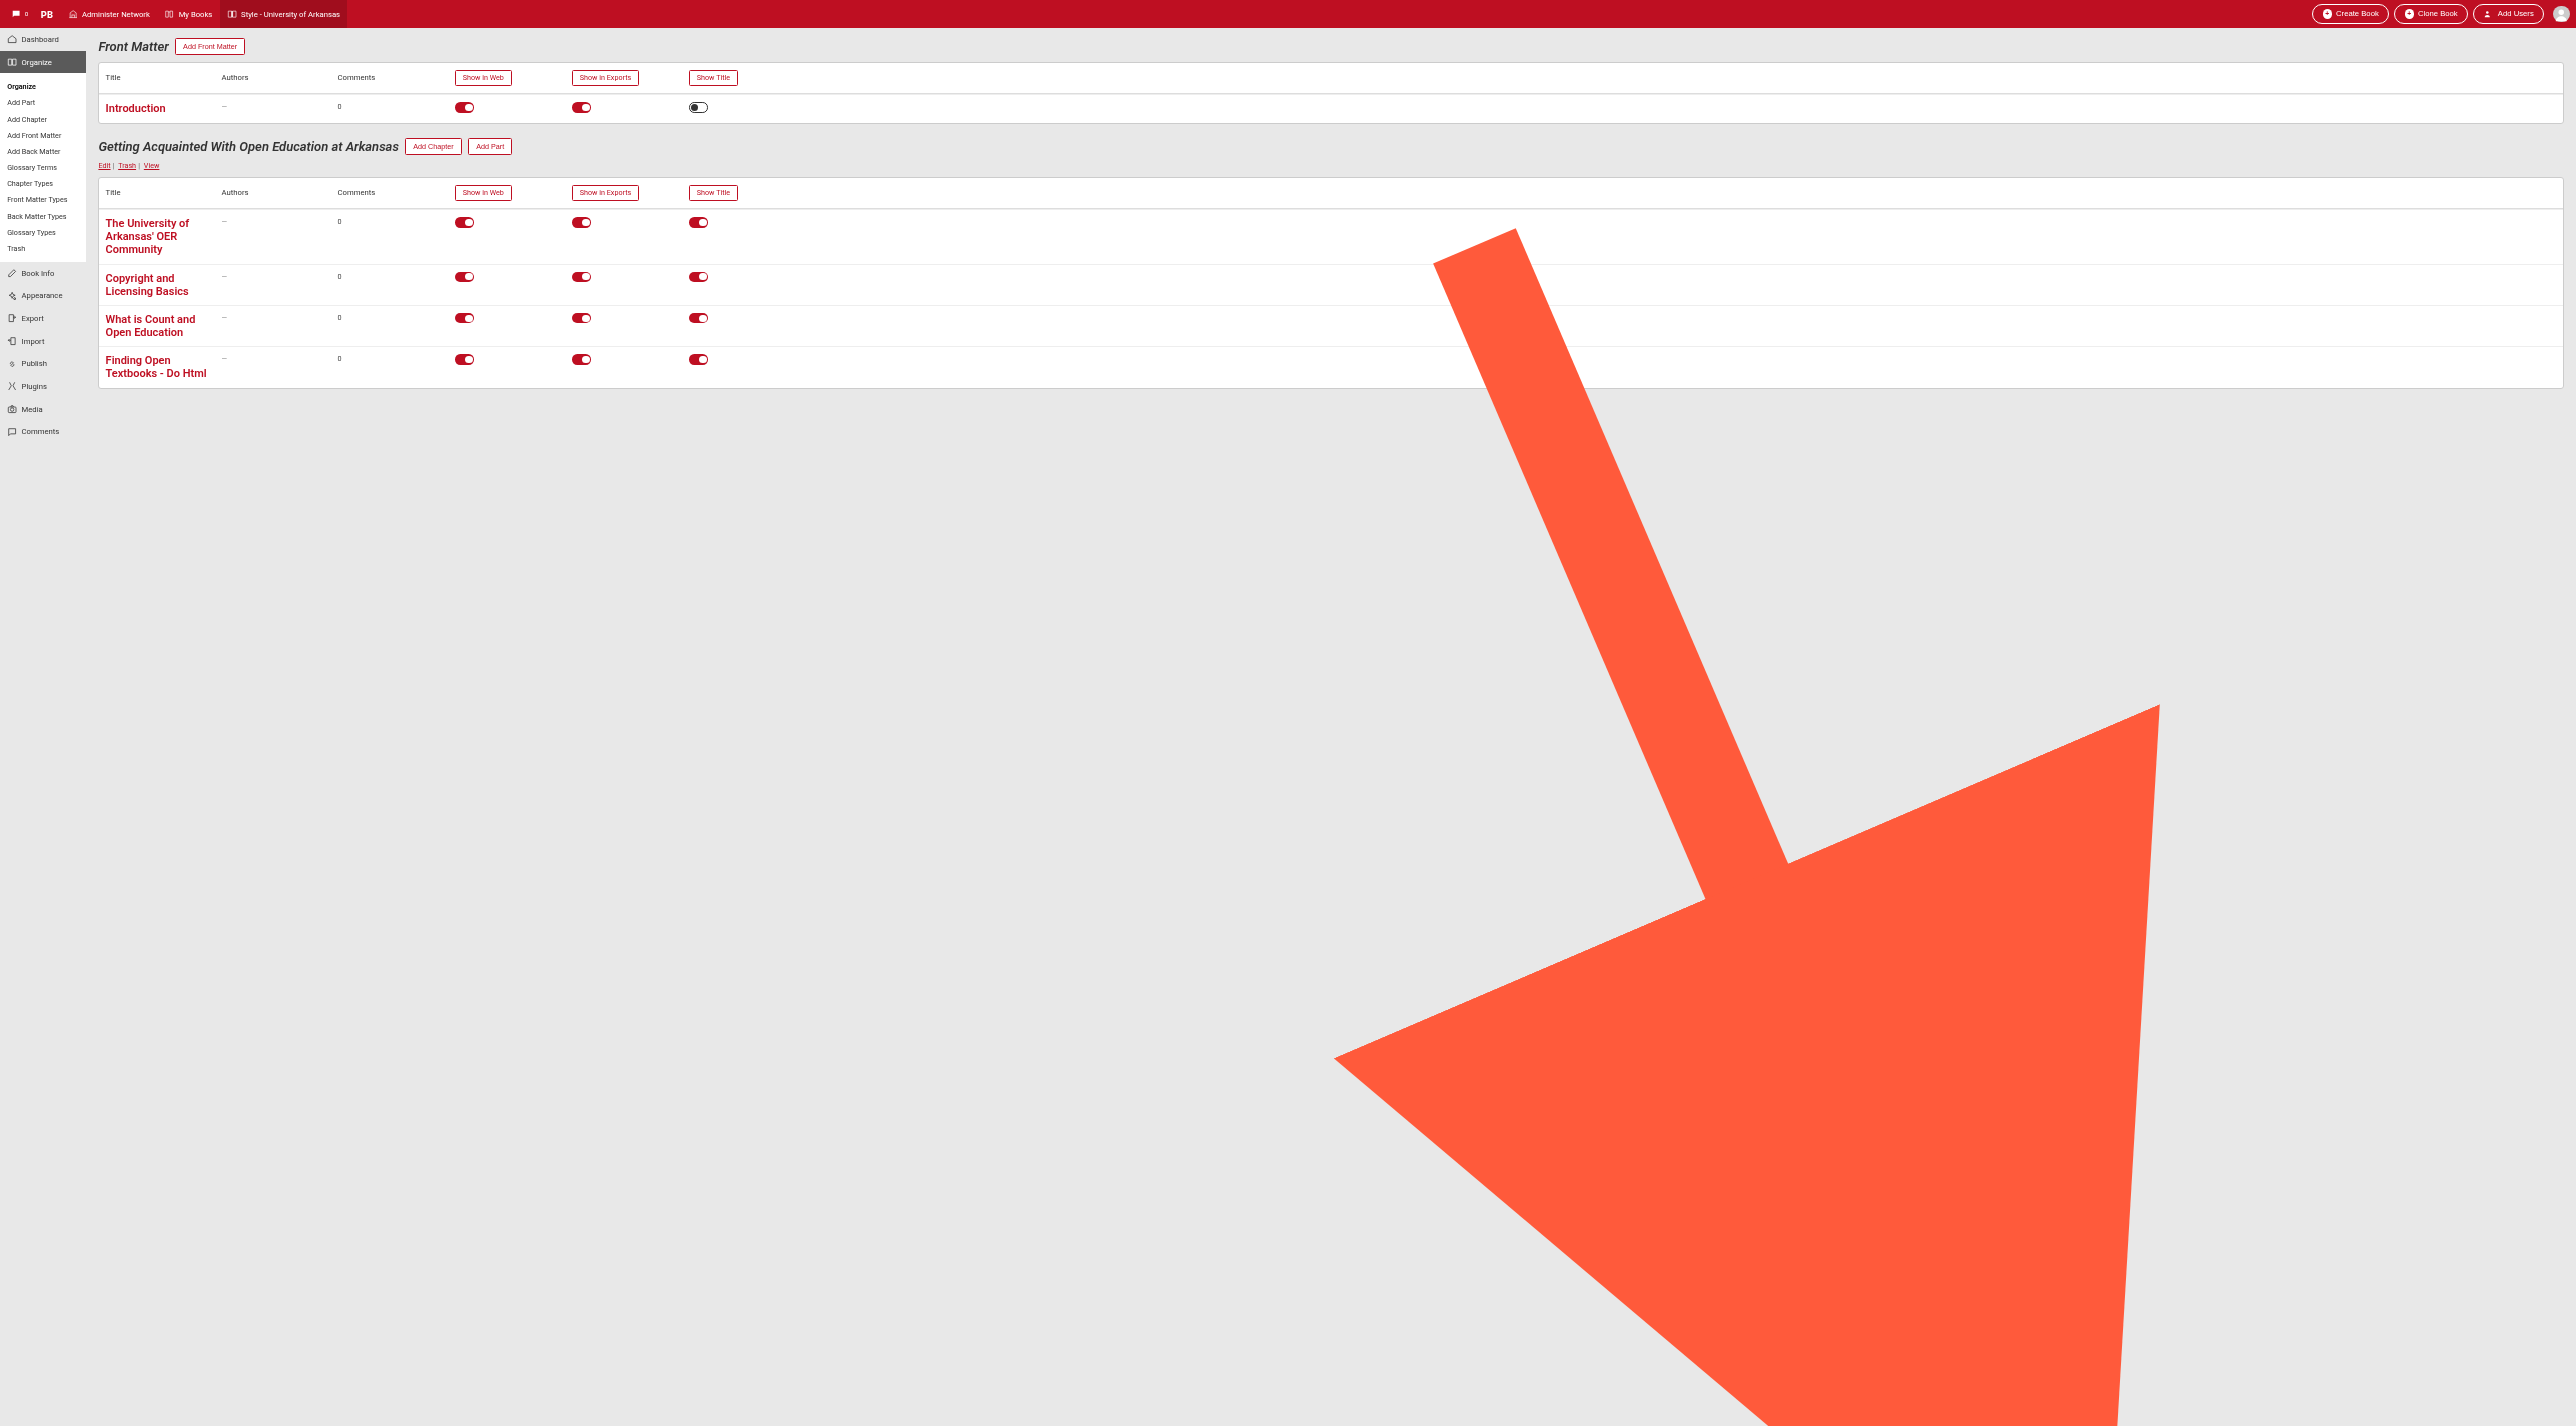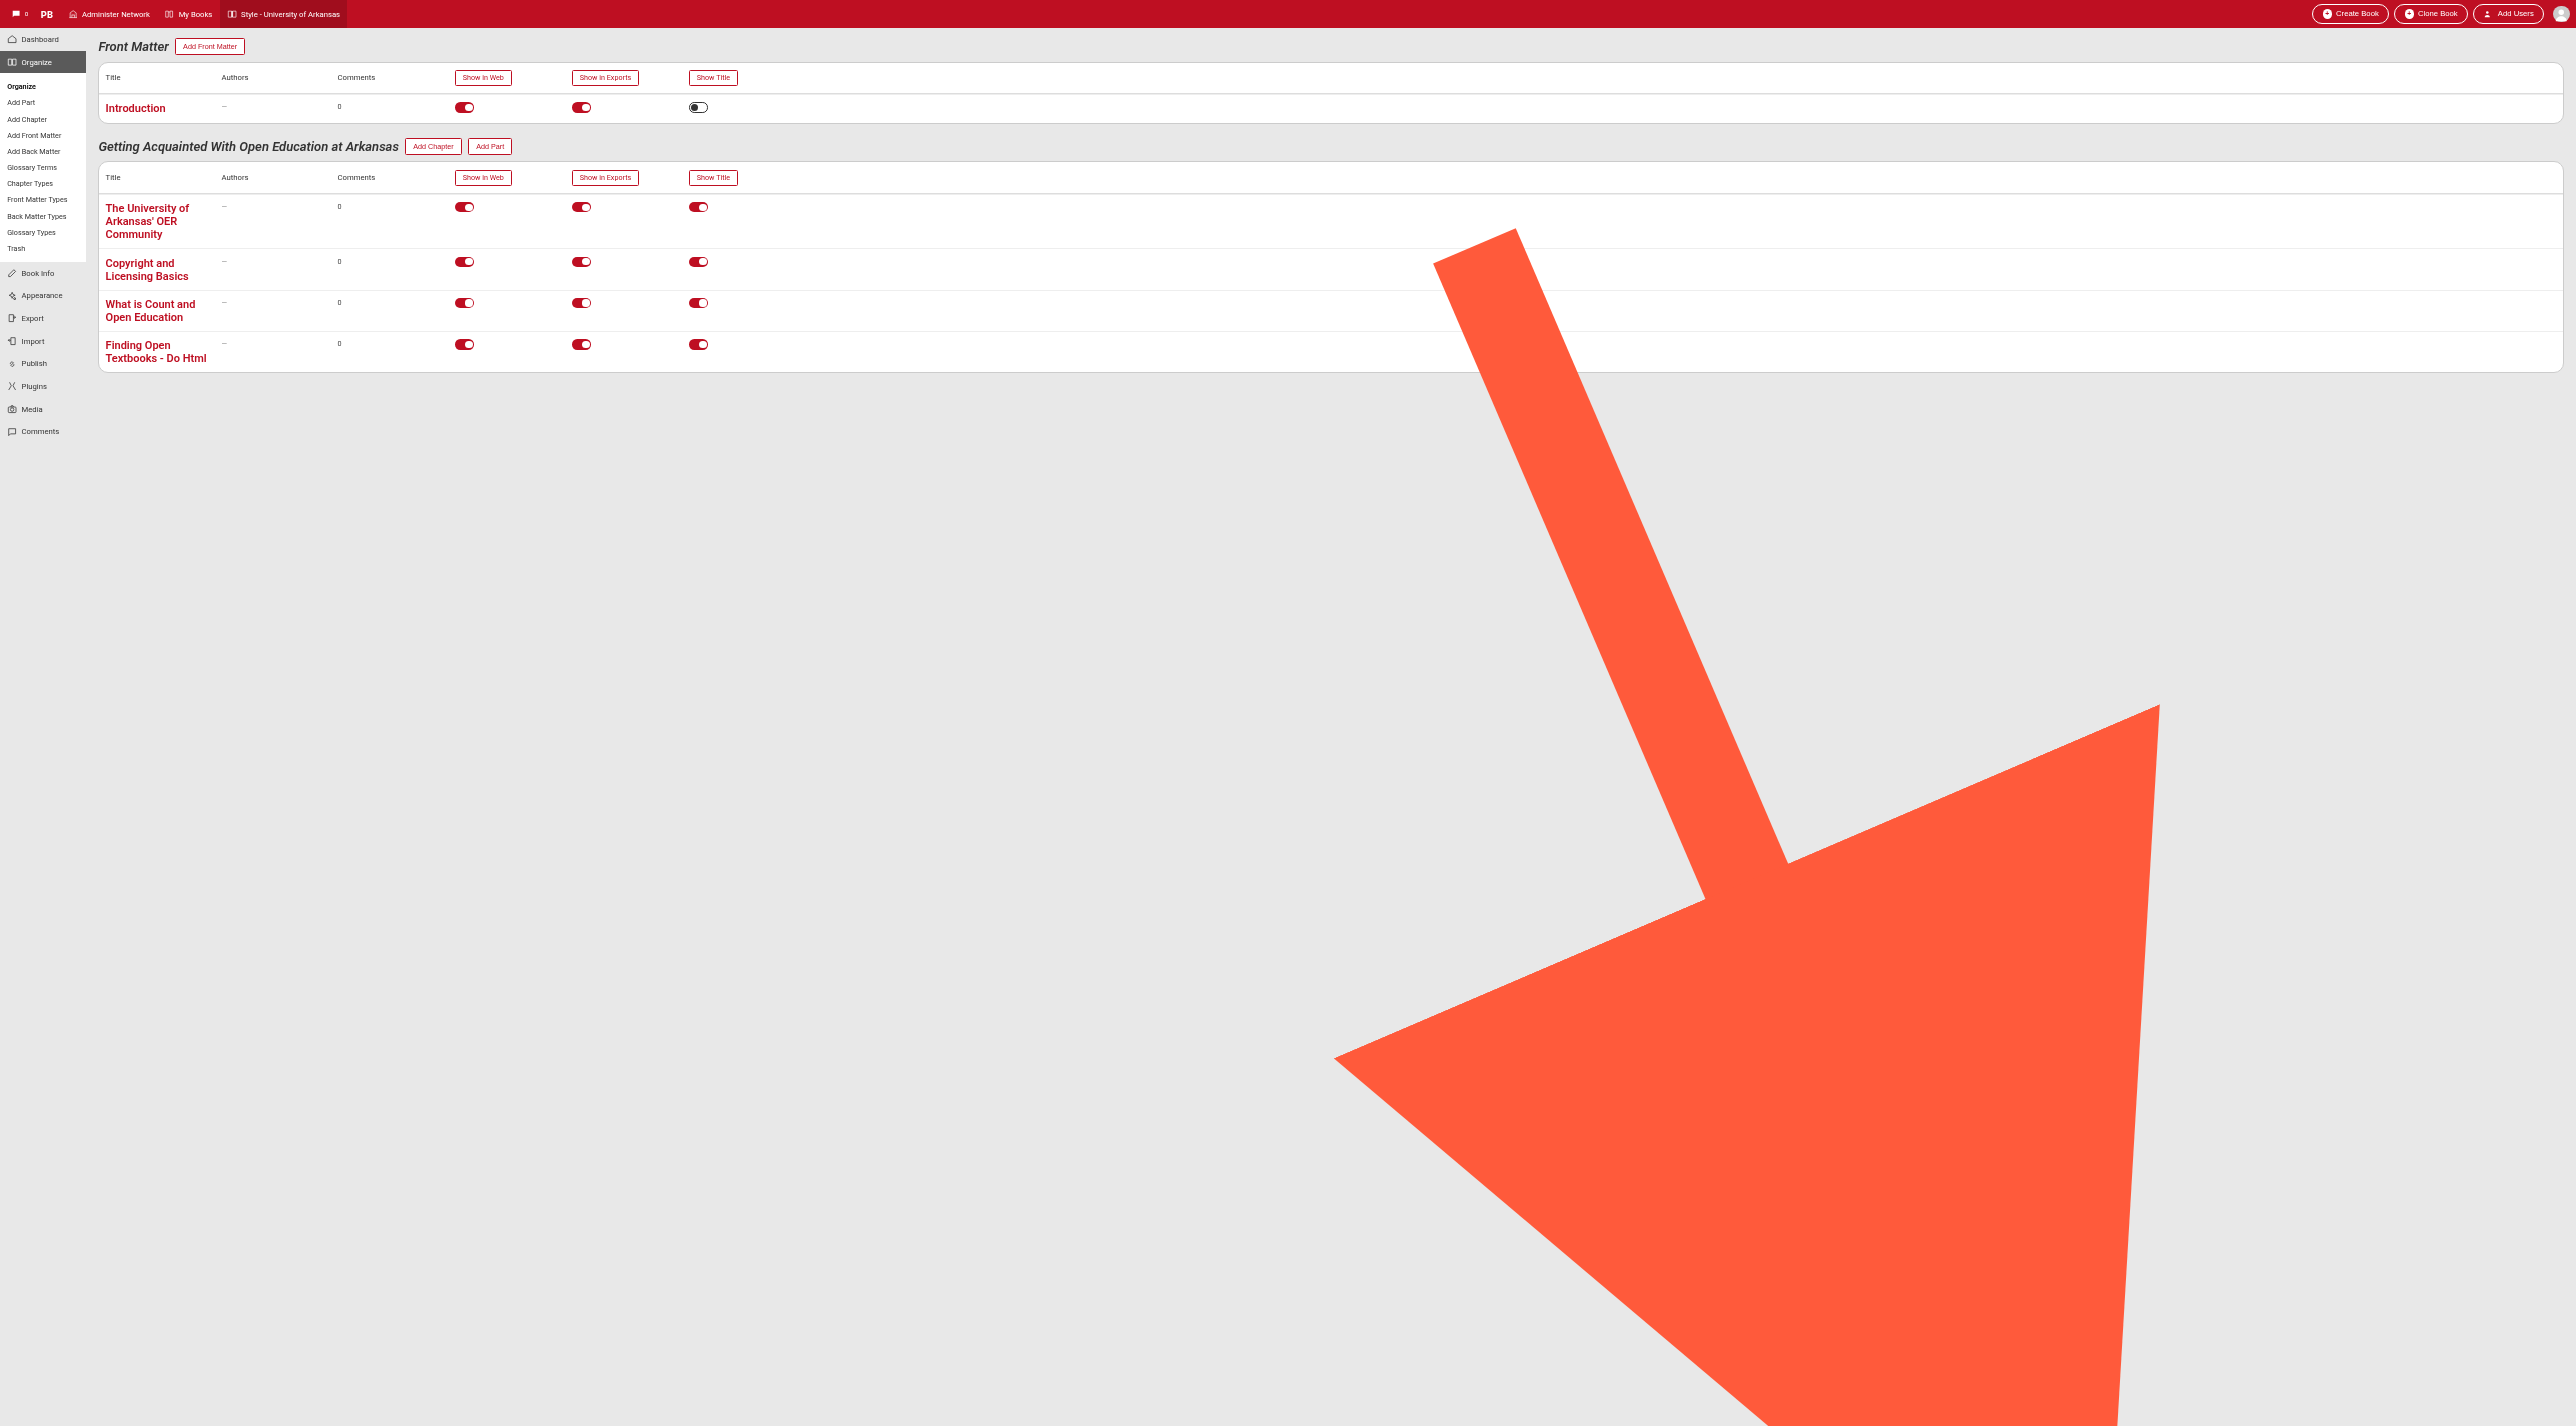--- a/index.html
+++ b/index.html
@@ -34,21 +34,21 @@
 .wordcount b { font-weight: 600; }
 
 .section-head { display: flex; align-items: center; gap: 6.2px; margin-bottom: 6.2px; }
 .section-title { font-size: 13px; font-weight: 600; font-style: italic; }
 .outline-btn { border: 0.5px solid #be0f22; background: #fff; color: #be0f22; padding: 3.1px 7.2px; border-radius: 1.5px; cursor: pointer; font-size: 7.2px; }
 
 .row-links { margin: 4.1px 0 6.2px 0; font-size: 7.2px; }
 .row-links a { color: #be0f22; text-decoration: underline; cursor: pointer; }
 .row-links .sep { color: #666; margin: 0 2.1px; }
 
-.panel { background: #fff; border: 0.5px solid #ccc; border-radius: 10px; margin-bottom: 14.4px; }
+.panel { background: #fff; border: 0.5px solid #ccc; border-radius: 3px; margin-bottom: 14.4px; }
 .panel-head { display: grid; grid-template-columns: 116px 116px 117px 117px 117px 1fr; padding: 7.2px 6.2px; border-bottom: 0.5px solid #ddd; align-items: center; }
 .panel-head .th { font-size: 7.7px; color: #333; }
 .header-pill { border: 0.5px solid #be0f22; background: #fff; color: #be0f22; padding: 2.6px 7.2px; border-radius: 1.5px; font-size: 7.2px; cursor: pointer; display:inline-block; }
 
 .panel-row { display: grid; grid-template-columns: 116px 116px 117px 117px 117px 1fr; padding: 7.2px 6.2px; align-items: flex-start; border-top: 0.5px solid #eee; }
 .panel-row:first-of-type { border-top: none; }
 .row-title { color: #be0f22; font-weight: 600; font-size: 11px; cursor: pointer; max-width: 103px; }
 .cell { font-size: 7.2px; color: #444; }
 .dash { color: #888; }
 
@@ -260,20 +260,25 @@
         <div><span class="toggle on"><span class="knob"></span></span></div>
         <div><span class="toggle off"><span class="knob"></span></span></div>
       </div>
     </div>
 
     <div class="section-head">
       <div class="section-title">Getting Acquainted With Open Education at Arkansas</div>
       <button class="outline-btn">Add Chapter</button>
       <button class="outline-btn">Add Part</button>
     </div>
+    <div class="row-links">
+      <a>Edit</a><span class="sep">|</span>
+      <a>Trash</a><span class="sep">|</span>
+      <a>View</a>
+    </div>
 
     <div class="panel">
       <div class="panel-head">
         <div class="th">Title</div>
         <div class="th">Authors</div>
         <div class="th">Comments</div>
         <div><span class="header-pill">Show in Web</span></div>
         <div><span class="header-pill">Show in Exports</span></div>
         <div><span class="header-pill">Show Title</span></div>
       </div>

